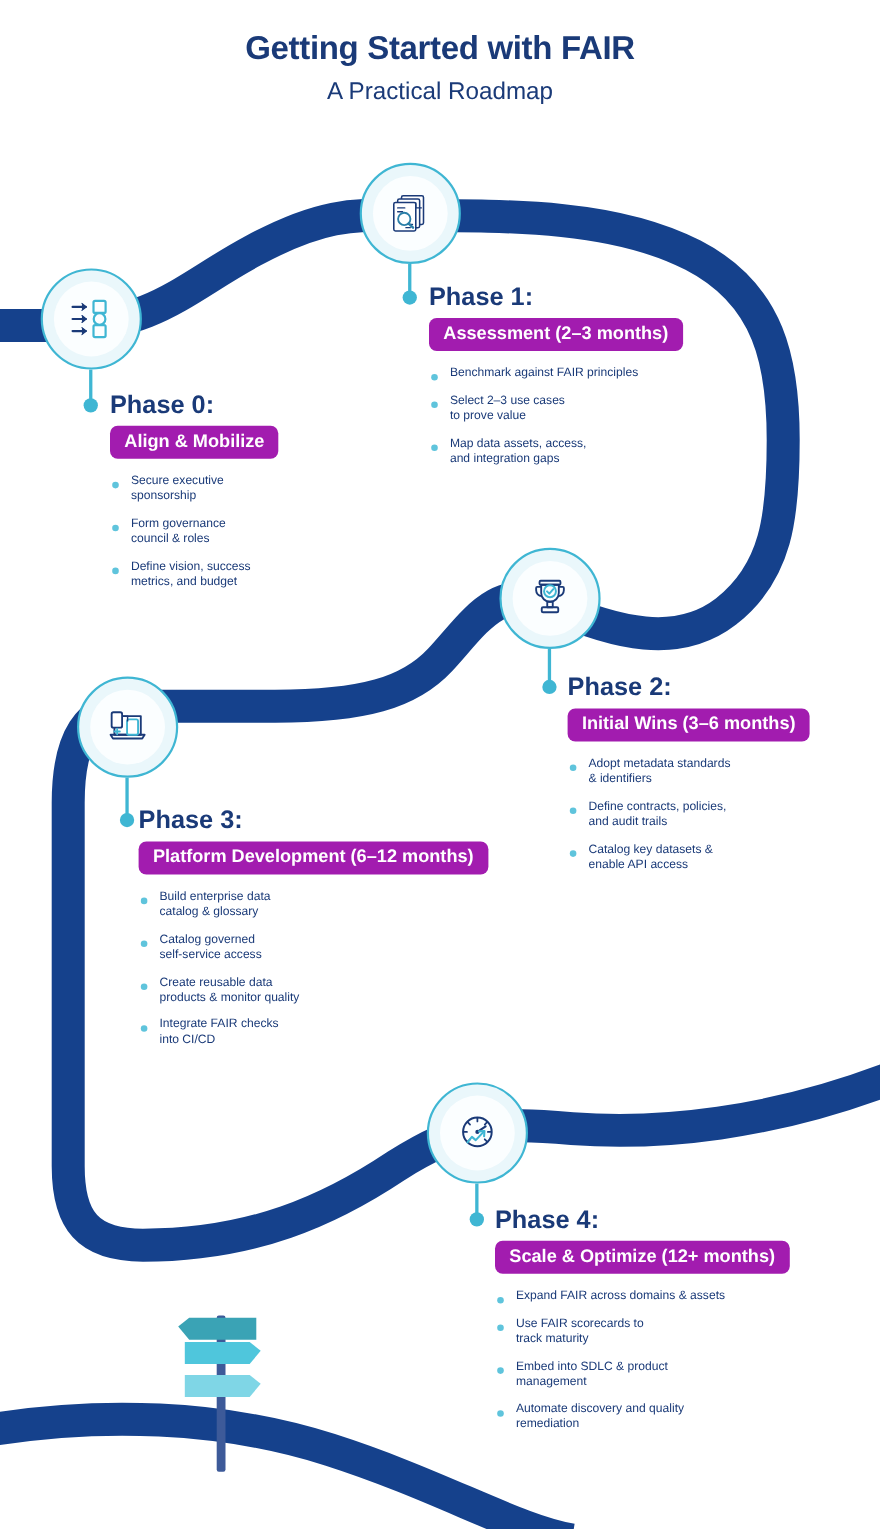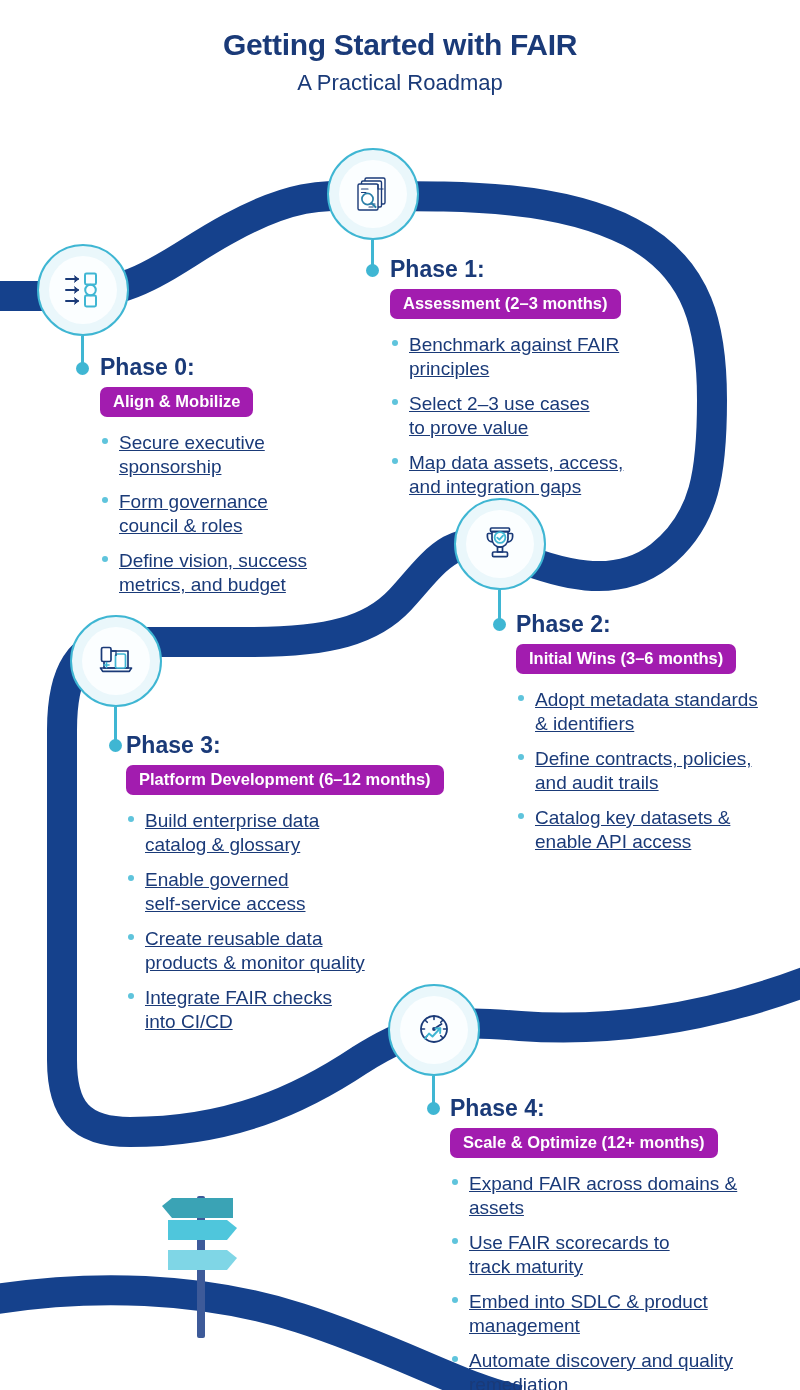--- a/index.html
+++ b/index.html
@@ -58,21 +58,21 @@
     margin-bottom: 7px; line-height: 1.1;
   }
   .badge {
     display: inline-block; background: #a21caf; color: #ffffff;
     font-size: 16.5px; font-weight: bold; border-radius: 7px;
     padding: 5px 13px 6px 13px; line-height: 1.15; white-space: nowrap;
   }
   .bullets { margin-top: 14px; list-style: none; }
   .bullets li {
     position: relative; padding-left: 19px; margin-bottom: 11px;
-    font-size: 19px; color: #1A3A78; line-height: 1.26; text-decoration: underline;
+    font-size: 11px; color: #1A3A78; line-height: 1.26;
   }
   .bullets li:last-child { margin-bottom: 0; }
   .bullets li::before {
     content: ""; position: absolute; left: 2px; top: 7px;
     width: 6px; height: 6px; border-radius: 50%; background: #5FC4DC;
   }
   .bullets li .ln { display: block; }
 
   
   #signpost { position: absolute; }
@@ -280,21 +280,21 @@
 
   <div class="phase" style="left:126px; top:733px; width:380px;">
     <div class="phase-label">Phase 3:</div>
     <div><span class="badge">Platform Development (6–12 months)</span></div>
     <ul class="bullets">
       <li>
         <span class="ln">Build enterprise data</span>
         <span class="ln">catalog &amp; glossary</span>
       </li>
       <li>
-        <span class="ln">Enable governed</span>
+        <span class="ln">Catalog governed</span>
         <span class="ln">self-service access</span>
       </li>
       <li>
         <span class="ln">Create reusable data</span>
         <span class="ln">products &amp; monitor quality</span>
       </li>
       <li>
         <span class="ln">Integrate FAIR checks</span>
         <span class="ln">into CI/CD</span>
       </li>

